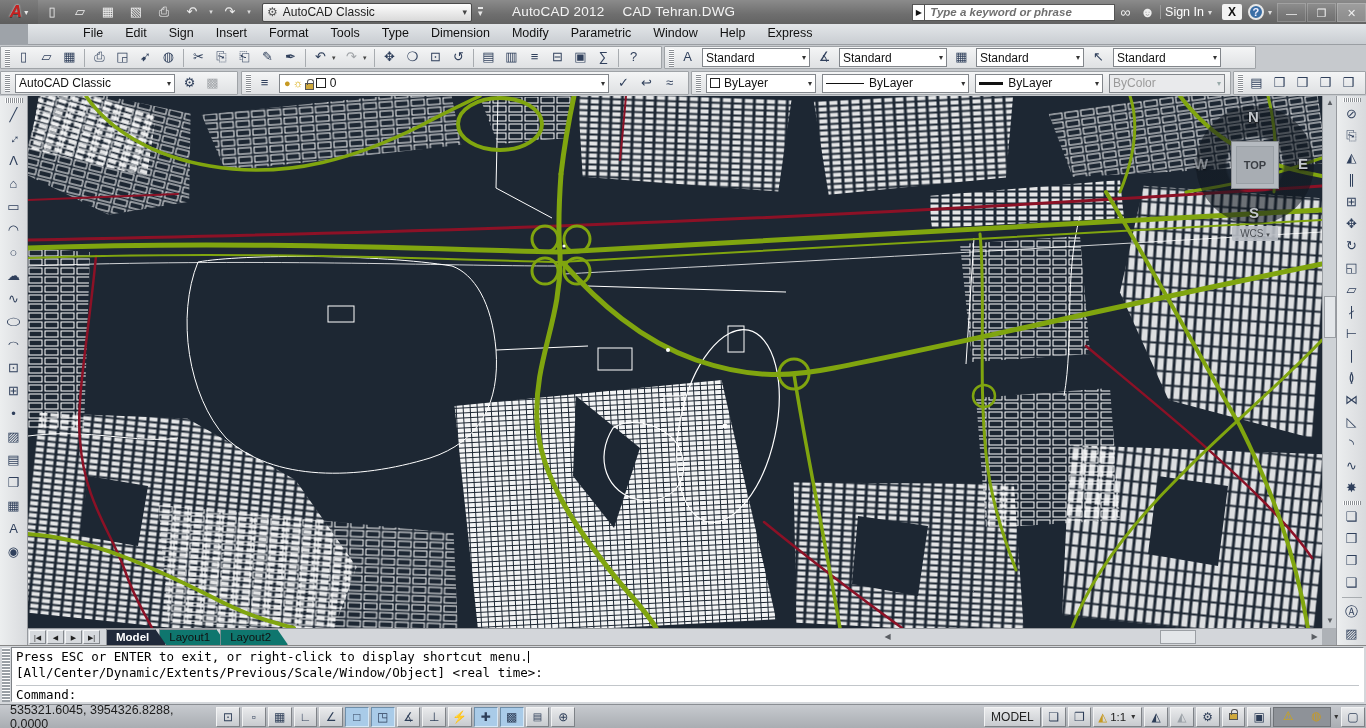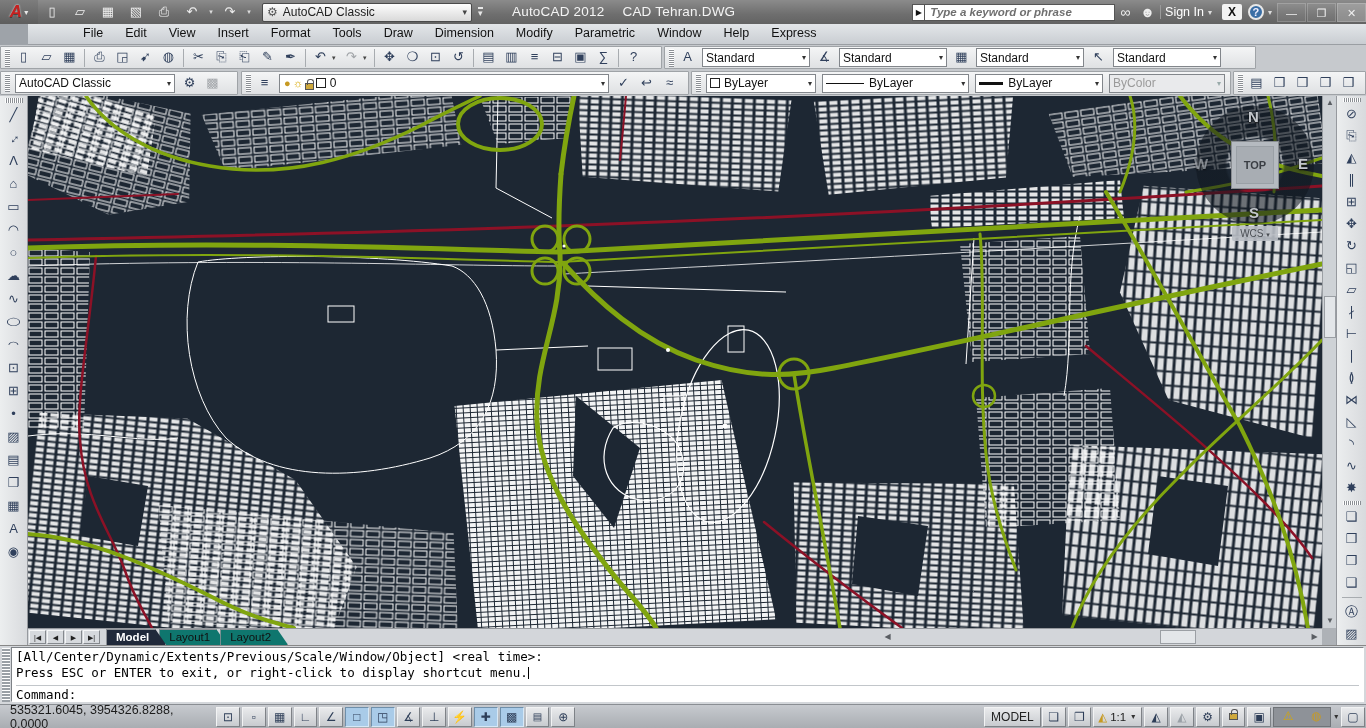--- a/index.html
+++ b/index.html
@@ -188,25 +188,25 @@
       <span class="caret-w">▾</span>
       <div class="winbtn">—</div>
       <div class="winbtn">❐</div>
       <div class="winbtn close">✕</div>
     </div>
   </div>
 
   <div id="menubar">
     <span class="menu-item">File</span>
     <span class="menu-item">Edit</span>
-    <span class="menu-item">View</span>
+    <span class="menu-item">Sign</span>
     <span class="menu-item">Insert</span>
     <span class="menu-item">Format</span>
     <span class="menu-item">Tools</span>
-    <span class="menu-item">Draw</span>
+    <span class="menu-item">Type</span>
     <span class="menu-item">Dimension</span>
     <span class="menu-item">Modify</span>
     <span class="menu-item">Parametric</span>
     <span class="menu-item">Window</span>
     <span class="menu-item">Help</span>
     <span class="menu-item">Express</span>
   </div>
 
   <div id="row1" class="tbrow">
     <div class="tbar" style="left:0;width:662px;">
@@ -505,22 +505,22 @@
       <div class="tab">Layout2</div>
       <div class="harrow" id="hs-left">◀</div>
       <div id="hthumb"></div>
       <div class="harrow" id="hs-right">▶</div>
     </div>
   </div>
 
   <div id="cmdwin">
     <div id="cmdgrip"></div>
     <div id="cmdinner">
+      <div class="cline"><span>Press ESC or ENTER to exit, or right-click to display shortcut menu.</span><span class="cursorbar"></span></div>
       <div class="cline">[All/Center/Dynamic/Extents/Previous/Scale/Window/Object] &lt;real time&gt;:</div>
-      <div class="cline"><span>Press ESC or ENTER to exit, or right-click to display shortcut menu.</span><span class="cursorbar"></span></div>
       <div id="cmd-divider"></div>
       <div class="cline">Command:</div>
     </div>
   </div>
 
   <div id="statusbar">
     <div id="coords">535321.6045, 3954326.8288, 0.0000</div>
     <div class="stbtn">⊡</div>
     <div class="stbtn">▫</div>
     <div class="stbtn">▦</div>

